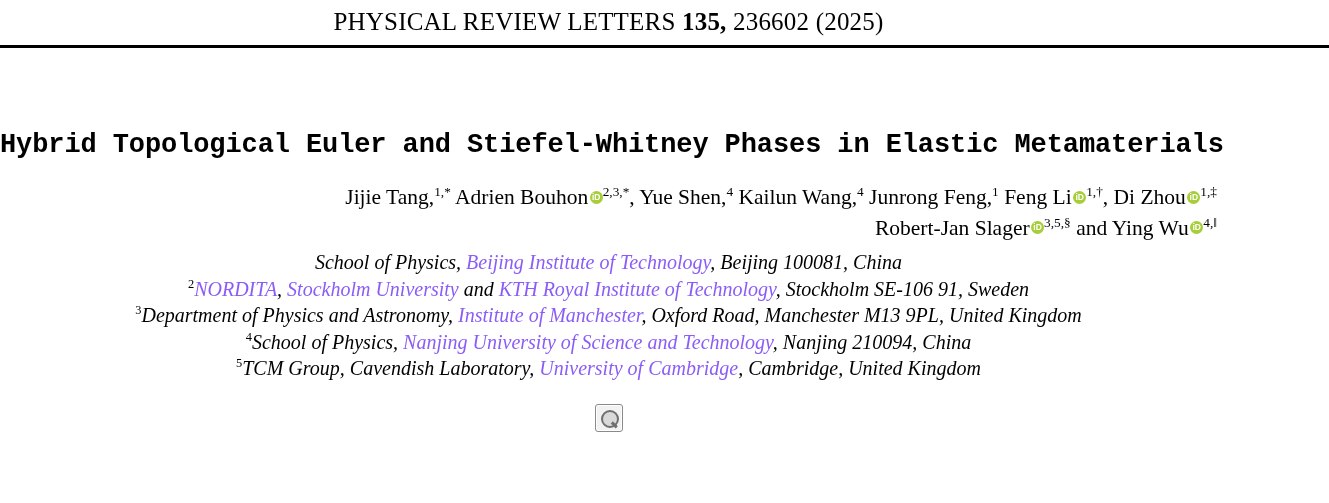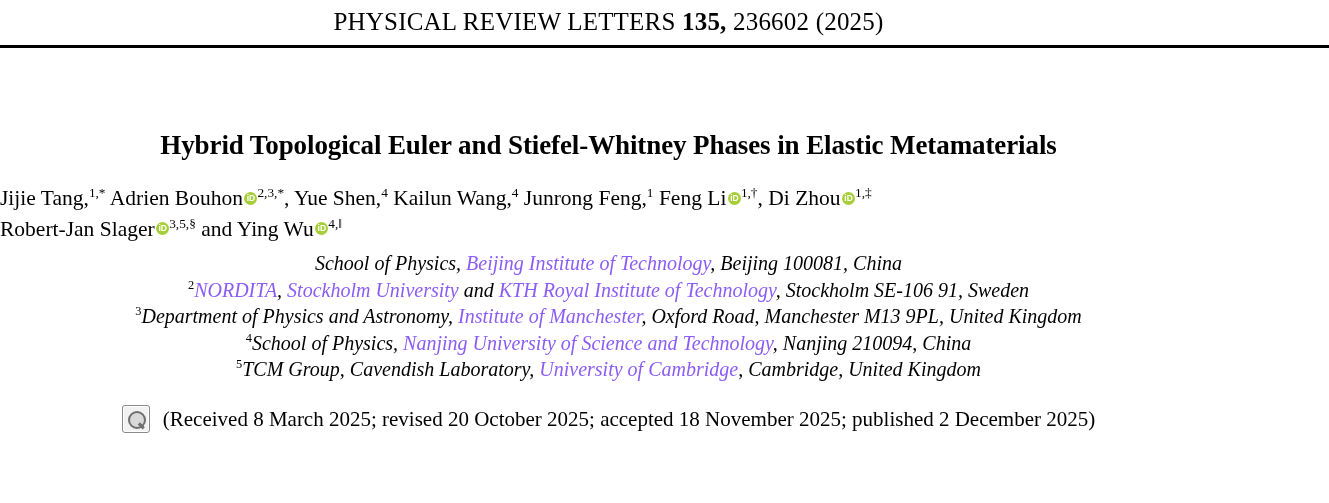--- a/index.html
+++ b/index.html
@@ -36,24 +36,25 @@
     margin-top: 9px;
   }
   
   .title {
     text-align: center;
     font-size: 27px;
     font-weight: bold;
     margin-top: 82px;
     letter-spacing: -0.1px;
     white-space: nowrap;
+    font-family: Liberation Mono, monospace;
   }
   
   .authors {
-    text-align: left;
+    text-align: right;
     font-size: 21.5px;
     margin-top: 22px;
     line-height: 1.42;
   }
   .authors .line { white-space: nowrap; }
   sup {
     font-size: 0.62em;
     vertical-align: super;
     line-height: 0;
   }
@@ -177,16 +178,15 @@
     <div class="line">
       <sup>5</sup><span>TCM Group, Cavendish Laboratory, </span><span class="link">University of Cambridge</span><span>, Cambridge, United Kingdom</span>
     </div>
   </div>
 
   <div class="received-row">
     <div class="crossmark">
       <div class="ring"></div>
       <div class="stem"></div>
     </div>
-    <div class="received-text">(Received 8 March 2025; revised 20 October 2025; accepted 18 November 2025; published 2 December 2025)</div>
   </div>
 
 </div>
 
 </body></html>

